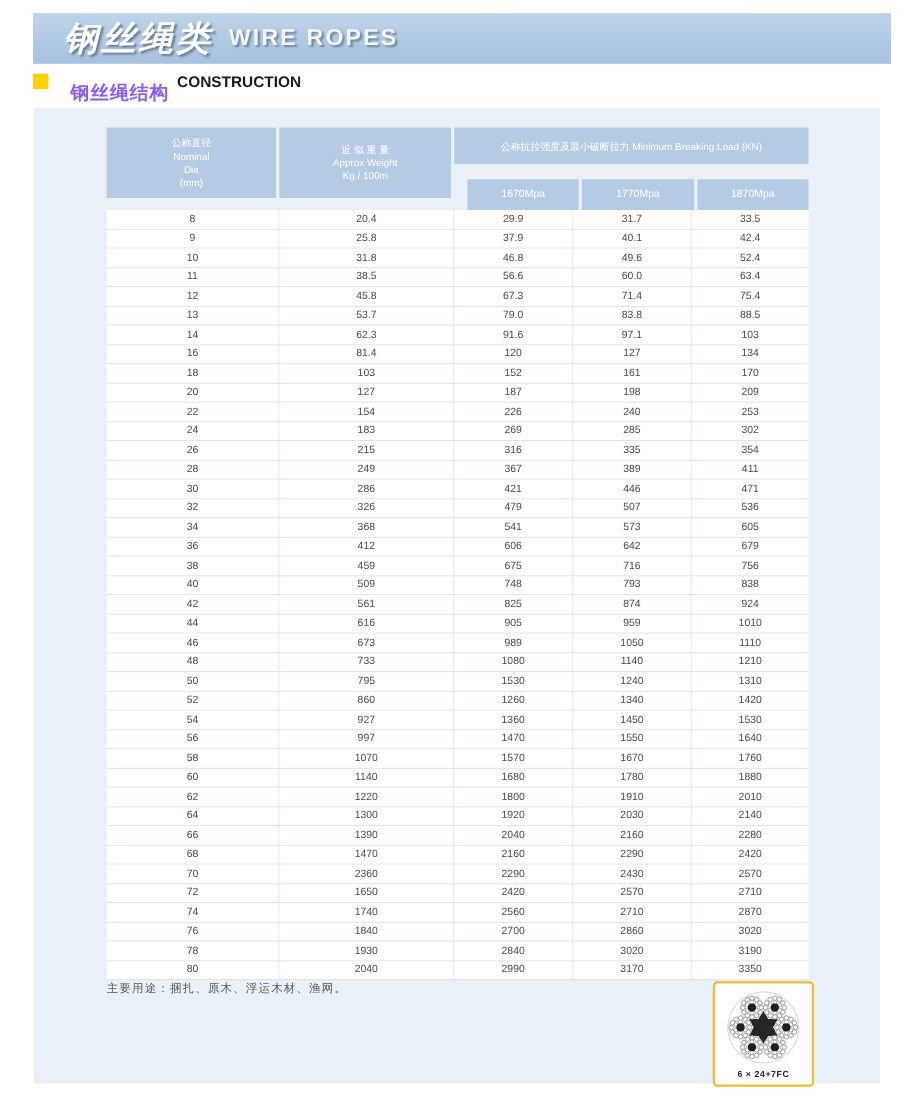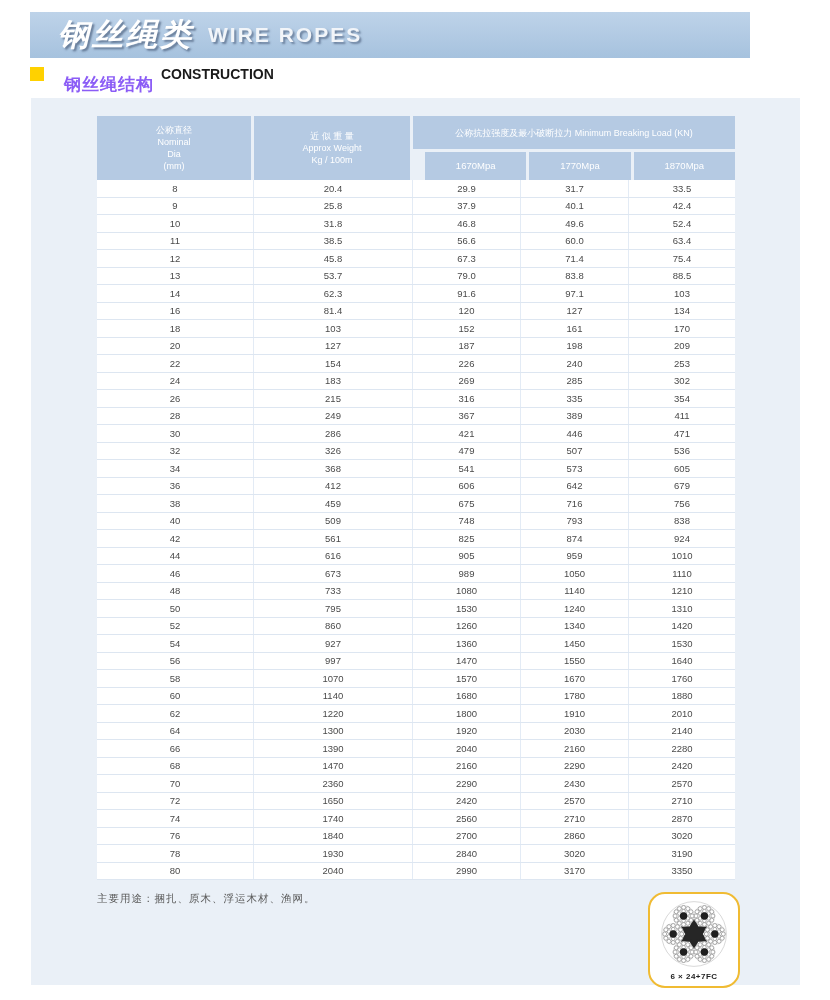--- a/index.html
+++ b/index.html
@@ -1,20 +1,20 @@
 <!DOCTYPE html>
 <html><head>
 <meta charset="utf-8">
 <style>
   html,body{margin:0;padding:0;background:#fff;}
   body{font-family:"Liberation Sans","DejaVu Sans",sans-serif;}
   #page{position:relative;width:830px;height:1000px;background:#fff;overflow:hidden;}
 
   
-  .banner{position:absolute;left:30px;top:12px;width:720px;height:46px;
+  .banner{position:absolute;left:30px;top:12px;width:780px;height:46px;
     background:linear-gradient(#bed3e9,#a6c2de);display:flex;align-items:center;padding-left:28px;box-sizing:border-box;}
   .banner .zh{font-size:31px;font-weight:bold;font-style:italic;color:#fff;letter-spacing:3px;
     text-shadow:2px 2px 2px rgba(80,100,130,.75);} 
   .banner .en{font-size:21px;font-weight:bold;color:#f2f5f9;margin-left:14px;letter-spacing:2px;
     text-shadow:2px 2px 2px rgba(80,100,130,.7);}
 
   
   .section-head{position:absolute;left:30px;top:64px;height:20px;display:flex;align-items:center;}
   .bullet{width:14px;height:14px;background:#ffd100;display:inline-block;margin-right:20px;}
   .section-head .zh{font-size:17px;font-weight:bold;color:#8b5cf6;letter-spacing:1px;margin-top:20px;}
@@ -22,36 +22,36 @@
 
   
   .panel{position:absolute;left:31px;top:98px;width:769px;height:887px;background:#eaf0f7;}
 
   
   .rtable{position:absolute;left:97px;top:116px;width:638px;}
   .thead{display:grid;grid-template-columns:154px 156px 322px;column-gap:3px;border-radius:12px;}
   .hcell{background:#b5cae3;color:#fff;text-align:center;font-size:9px;line-height:12px;
     display:flex;flex-direction:column;justify-content:center;}
   .hmain{height:64px;}
-  .hgroup{display:flex;flex-direction:column;row-gap:3px;}
+  .hgroup{display:flex;flex-direction:column;row-gap:14px;}
   .htop{height:33px;}
   .hsubrow{display:grid;grid-template-columns:1fr 1fr 1fr;column-gap:3px;flex:1;padding-left:12px;}
   .hsub{height:28px;font-size:9.5px;}
 
   .tbody{margin-top:0;}
   .trow{display:grid;grid-template-columns:156px 158px 107px 107px 106px;column-gap:1px;
     background:#e3ebf5;border-bottom:1px solid #dde6f1;height:16.5px;}
   .tcell{background:#fff;color:#4a4a4a;font-size:9.5px;display:flex;align-items:center;justify-content:center;}
 
   
   .usage{position:absolute;left:97px;top:892px;font-size:10.5px;color:#5a5a5a;letter-spacing:1px;}
 
   
   .rope-card{position:absolute;left:648px;top:892px;width:92px;height:96px;background:#fff;
-    border:2px solid #f0bb33;border-radius:17px;box-sizing:border-box;
+    border:2px solid #f0bb33;border-radius:4px;box-sizing:border-box;
     display:flex;flex-direction:column;align-items:center;justify-content:flex-start;}
   .rope-card svg{width:80px;height:74px;margin-top:3px;}
   .rope-label{font-size:8px;font-weight:bold;color:#222;margin-top:1px;letter-spacing:.5px;}
 </style>
 </head>
 <body>
 
 <div id="page">
 
   <div class="banner">

